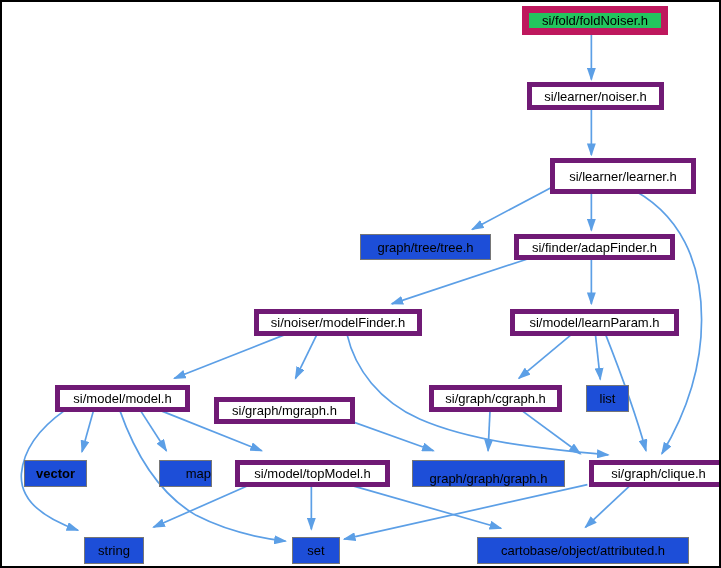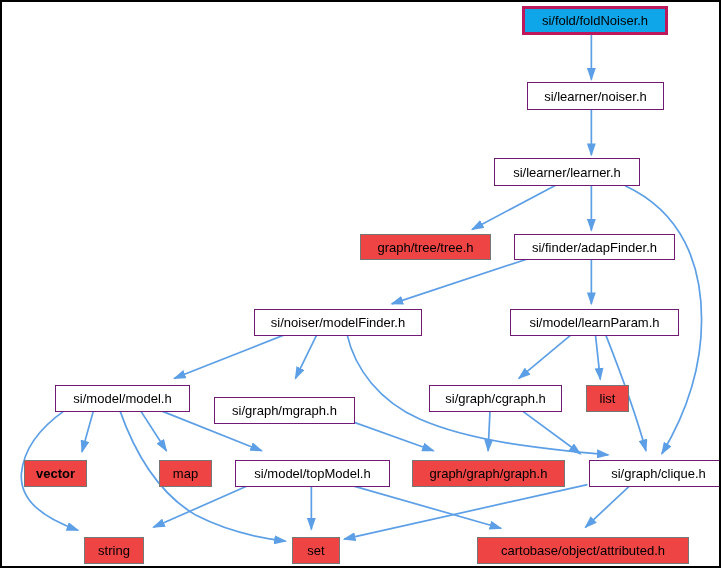--- a/index.html
+++ b/index.html
@@ -24,30 +24,30 @@
     display: flex;
     align-items: center;
     justify-content: center;
     font-size: 13px;
     color: #000000;
     white-space: nowrap;
     cursor: default;
   }
   .node.header {
     background: #ffffff;
-    border: 1px solid #701a75;
+    border: 5px solid #701a75;
     cursor: pointer;
   }
   .node.external {
-    background: #ef4444;
+    background: #1d4ed8;
     border: 1px solid #767676;
   }
   .node.focus {
-    background: #0ea5e9;
-    border: 3px solid #be185d;
+    background: #22c55e;
+    border: 7px solid #be185d;
   }
 </style>
 </head>
 <body>
 
 <div id="frame">
   <svg id="edge-layer" width="721" height="568" viewBox="0 0 721 568" xmlns="http://www.w3.org/2000/svg">
     <defs>
       <marker id="arrow" markerUnits="userSpaceOnUse" markerWidth="13" markerHeight="9" refX="11.5" refY="4.5" orient="auto">
         <path d="M0,0 L13,4.5 L0,9 Z" fill="#5C9FE6"></path>
@@ -82,21 +82,21 @@
         <path d="M634,485 L587,529" marker-end="url(#arrow)"></path>
       </g>
   </svg>
   <div id="node-layer">
       <div class="node focus" style="left: 520px; top: 4px; width: 146px; height: 29px;">
         <span>si/fold/foldNoiser.h</span>
       </div>
       <div class="node header" style="left: 525px; top: 80px; width: 137px; height: 28px;">
         <span>si/learner/noiser.h</span>
       </div>
-      <div class="node header" style="left: 492px; top: 156px; width: 146px; height: 28px;">
+      <div class="node header" style="left: 548px; top: 156px; width: 146px; height: 36px;">
         <span>si/learner/learner.h</span>
       </div>
       <div class="node external" style="left: 358px; top: 232px; width: 131px; height: 26px;">
         <span>graph/tree/tree.h</span>
       </div>
       <div class="node header" style="left: 512px; top: 232px; width: 161px; height: 26px;">
         <span>si/finder/adapFinder.h</span>
       </div>
       <div class="node header" style="left: 252px; top: 307px; width: 168px; height: 27px;">
         <span>si/noiser/modelFinder.h</span>
@@ -112,27 +112,27 @@
       </div>
       <div class="node header" style="left: 427px; top: 383px; width: 133px; height: 27px;">
         <span>si/graph/cgraph.h</span>
       </div>
       <div class="node external" style="left: 584px; top: 383px; width: 43px; height: 27px;">
         <span>list</span>
       </div>
       <div class="node external" style="left: 22px; top: 458px; width: 63px; height: 27px; font-weight: bold;">
         <span>vector</span>
       </div>
-      <div class="node external" style="left: 157px; top: 458px; width: 53px; height: 27px;">
+      <div class="node external" style="left: 157px; top: 458px; width: 53px; height: 27px; justify-content: flex-end;">
         <span>map</span>
       </div>
       <div class="node header" style="left: 233px; top: 458px; width: 155px; height: 27px;">
         <span>si/model/topModel.h</span>
       </div>
-      <div class="node external" style="left: 410px; top: 458px; width: 153px; height: 27px;">
+      <div class="node external" style="left: 410px; top: 458px; width: 153px; height: 27px; align-items: flex-end;">
         <span>graph/graph/graph.h</span>
       </div>
       <div class="node header" style="left: 587px; top: 458px; width: 139px; height: 27px;">
         <span>si/graph/clique.h</span>
       </div>
       <div class="node external" style="left: 82px; top: 535px; width: 60px; height: 27px;">
         <span>string</span>
       </div>
       <div class="node external" style="left: 290px; top: 535px; width: 48px; height: 27px;">
         <span>set</span>

